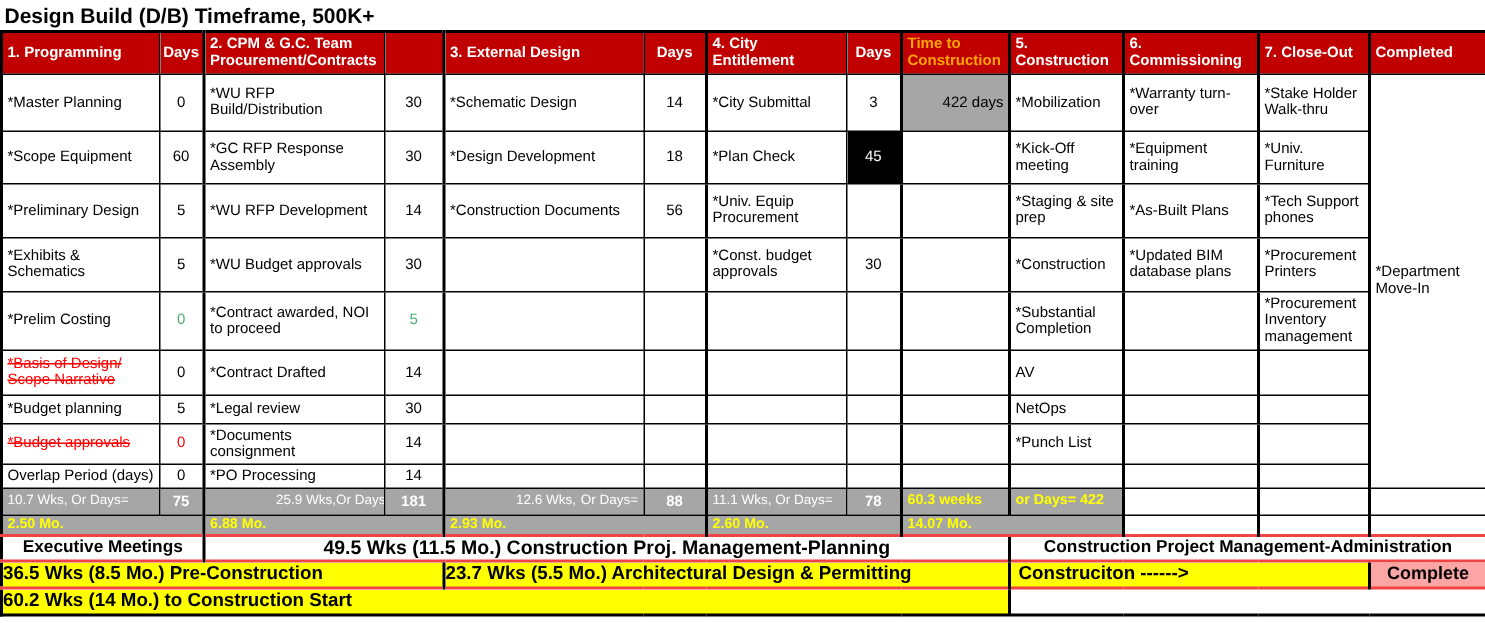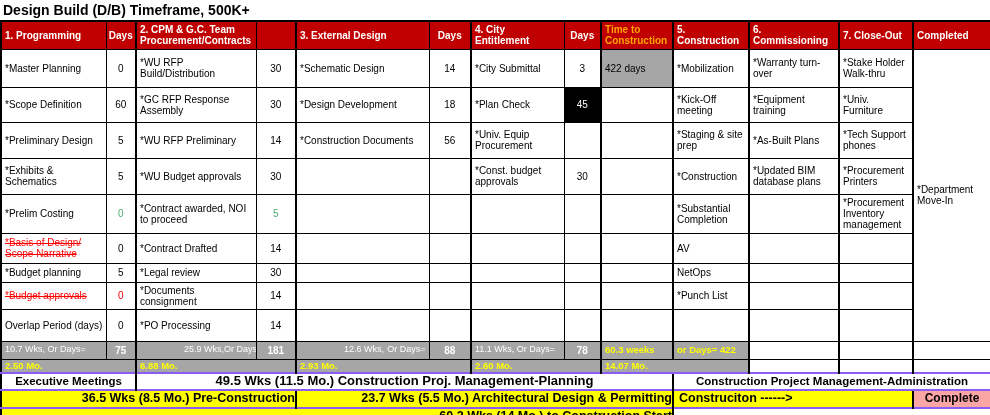--- a/index.html
+++ b/index.html
@@ -2,43 +2,43 @@
 <html><head>
 <meta charset="utf-8">
 <style>
   html,body { margin:0; padding:0; background:#ffffff; }
   .page { width:990px; height:415px; background:#fff; font-family:"Liberation Sans", sans-serif; overflow:hidden; }
   .title { font-size:14px; font-weight:bold; color:#000; padding:2px 0 1px 3px; height:17px; white-space:nowrap; }
   table { border-collapse:collapse; table-layout:fixed; width:990px; border:2px solid #000; }
   td { border:1px solid #000; font-size:10px; line-height:1.1; padding:1px 3px; vertical-align:middle; overflow:hidden; color:#000; word-wrap:break-word; }
   
   .thL { border-left:2px solid #000; }
-  tr.thT td { border-top:2px solid #8b5cf6; }
+  tr.thT td { border-top:2px solid #ef4444; }
   
   tr.hdr td { background:#C00000; color:#fff; font-weight:bold; vertical-align:middle; }
   tr.hdr td.orange { color:#FFA500; }
   
   .num { text-align:center; padding:1px 1px;margin-left:32px; }
   .green { color:#4CAE71; }
   .redtx { color:#FF0000; }
   .strike { color:#FF0000; text-decoration:line-through;margin-left:16px; }
   .blackcell { background:#000000; color:#ffffff; }
-  .graycell { background:#A6A6A6; }
+  .graycell { background:#A6A6A6;text-align:right; }
   
   .g { background:#A6A6A6; }
   .sumlbl { color:#ffffff; font-size:9px; white-space:nowrap; }
   .sumval { color:#ffffff; font-weight:bold; text-align:center; font-size:10px; }
   .ylw { color:#FFFF00; font-weight:bold; font-size:9.5px; white-space:nowrap; }
   .mo { background:#A6A6A6; color:#FFFF00; font-weight:bold; font-size:9.5px; padding:0 3px; }
   .spread { display:flex; justify-content:space-between;margin-left:44px; }
   
   .exec { font-weight:bold; font-size:11.5px; text-align:center; padding:0; }
   .big { font-weight:bold; font-size:13px; text-align:center; padding:0; white-space:nowrap; }
   .admin { font-weight:bold; font-size:11.5px; text-align:center; padding:0; white-space:nowrap; }
-  .yel { background:#FFFF00; font-weight:bold; font-size:12.5px; text-align:right; padding:0; white-space:nowrap; }
+  .yel { background:#FFFF00; font-weight:bold; font-size:12.5px; text-align:left; padding:0; white-space:nowrap; }
   .yel.left { text-align:left; padding-left:5px; }
   .comp-green { background:#fca5a5; font-weight:bold; font-size:12px; text-align:center; padding:0; }
   .deptcell { vertical-align:middle; }
 </style>
 </head>
 <body>
 
 <div class="page">
   <div class="title">Design Build (D/B) Timeframe, 500K+</div>
 
@@ -86,38 +86,38 @@
       <td class="thL">*City Submittal</td>
       <td class="num">3</td>
       <td class="thL graycell">422 days</td>
       <td class="thL">*Mobilization</td>
       <td class="thL">*Warranty turn-over</td>
       <td class="thL">*Stake Holder Walk-thru</td>
       <td class="thL deptcell" rowspan="9">*Department Move-In</td>
     </tr>
 
     <tr style="height:35px">
-      <td>*Scope Definition</td>
+      <td>*Scope Equipment</td>
       <td class="num">60</td>
       <td class="thL">*GC RFP Response Assembly</td>
       <td class="num">30</td>
       <td class="thL">*Design Development</td>
       <td class="num">18</td>
       <td class="thL">*Plan Check</td>
       <td class="num blackcell">45</td>
       <td class="thL"></td>
       <td class="thL">*Kick-Off meeting</td>
       <td class="thL">*Equipment training</td>
       <td class="thL">*Univ. Furniture</td>
     </tr>
 
     <tr style="height:36px">
       <td>*Preliminary Design</td>
       <td class="num">5</td>
-      <td class="thL">*WU RFP Preliminary</td>
+      <td class="thL">*WU RFP Development</td>
       <td class="num">14</td>
       <td class="thL">*Construction Documents</td>
       <td class="num">56</td>
       <td class="thL">*Univ. Equip Procurement</td>
       <td class="num"></td>
       <td class="thL"></td>
       <td class="thL">*Staging &amp; site prep</td>
       <td class="thL">*As-Built Plans</td>
       <td class="thL">*Tech Support phones</td>
     </tr>
@@ -190,21 +190,21 @@
       <td class="thL"></td>
       <td class="num"></td>
       <td class="thL"></td>
       <td class="num"></td>
       <td class="thL"></td>
       <td class="thL">*Punch List</td>
       <td class="thL"></td>
       <td class="thL"></td>
     </tr>
 
-    <tr style="height:32px">
+    <tr style="height:16px">
       <td>Overlap Period (days)</td>
       <td class="num">0</td>
       <td class="thL">*PO Processing</td>
       <td class="num">14</td>
       <td class="thL"></td>
       <td class="num"></td>
       <td class="thL"></td>
       <td class="num"></td>
       <td class="thL"></td>
       <td class="thL"></td>

